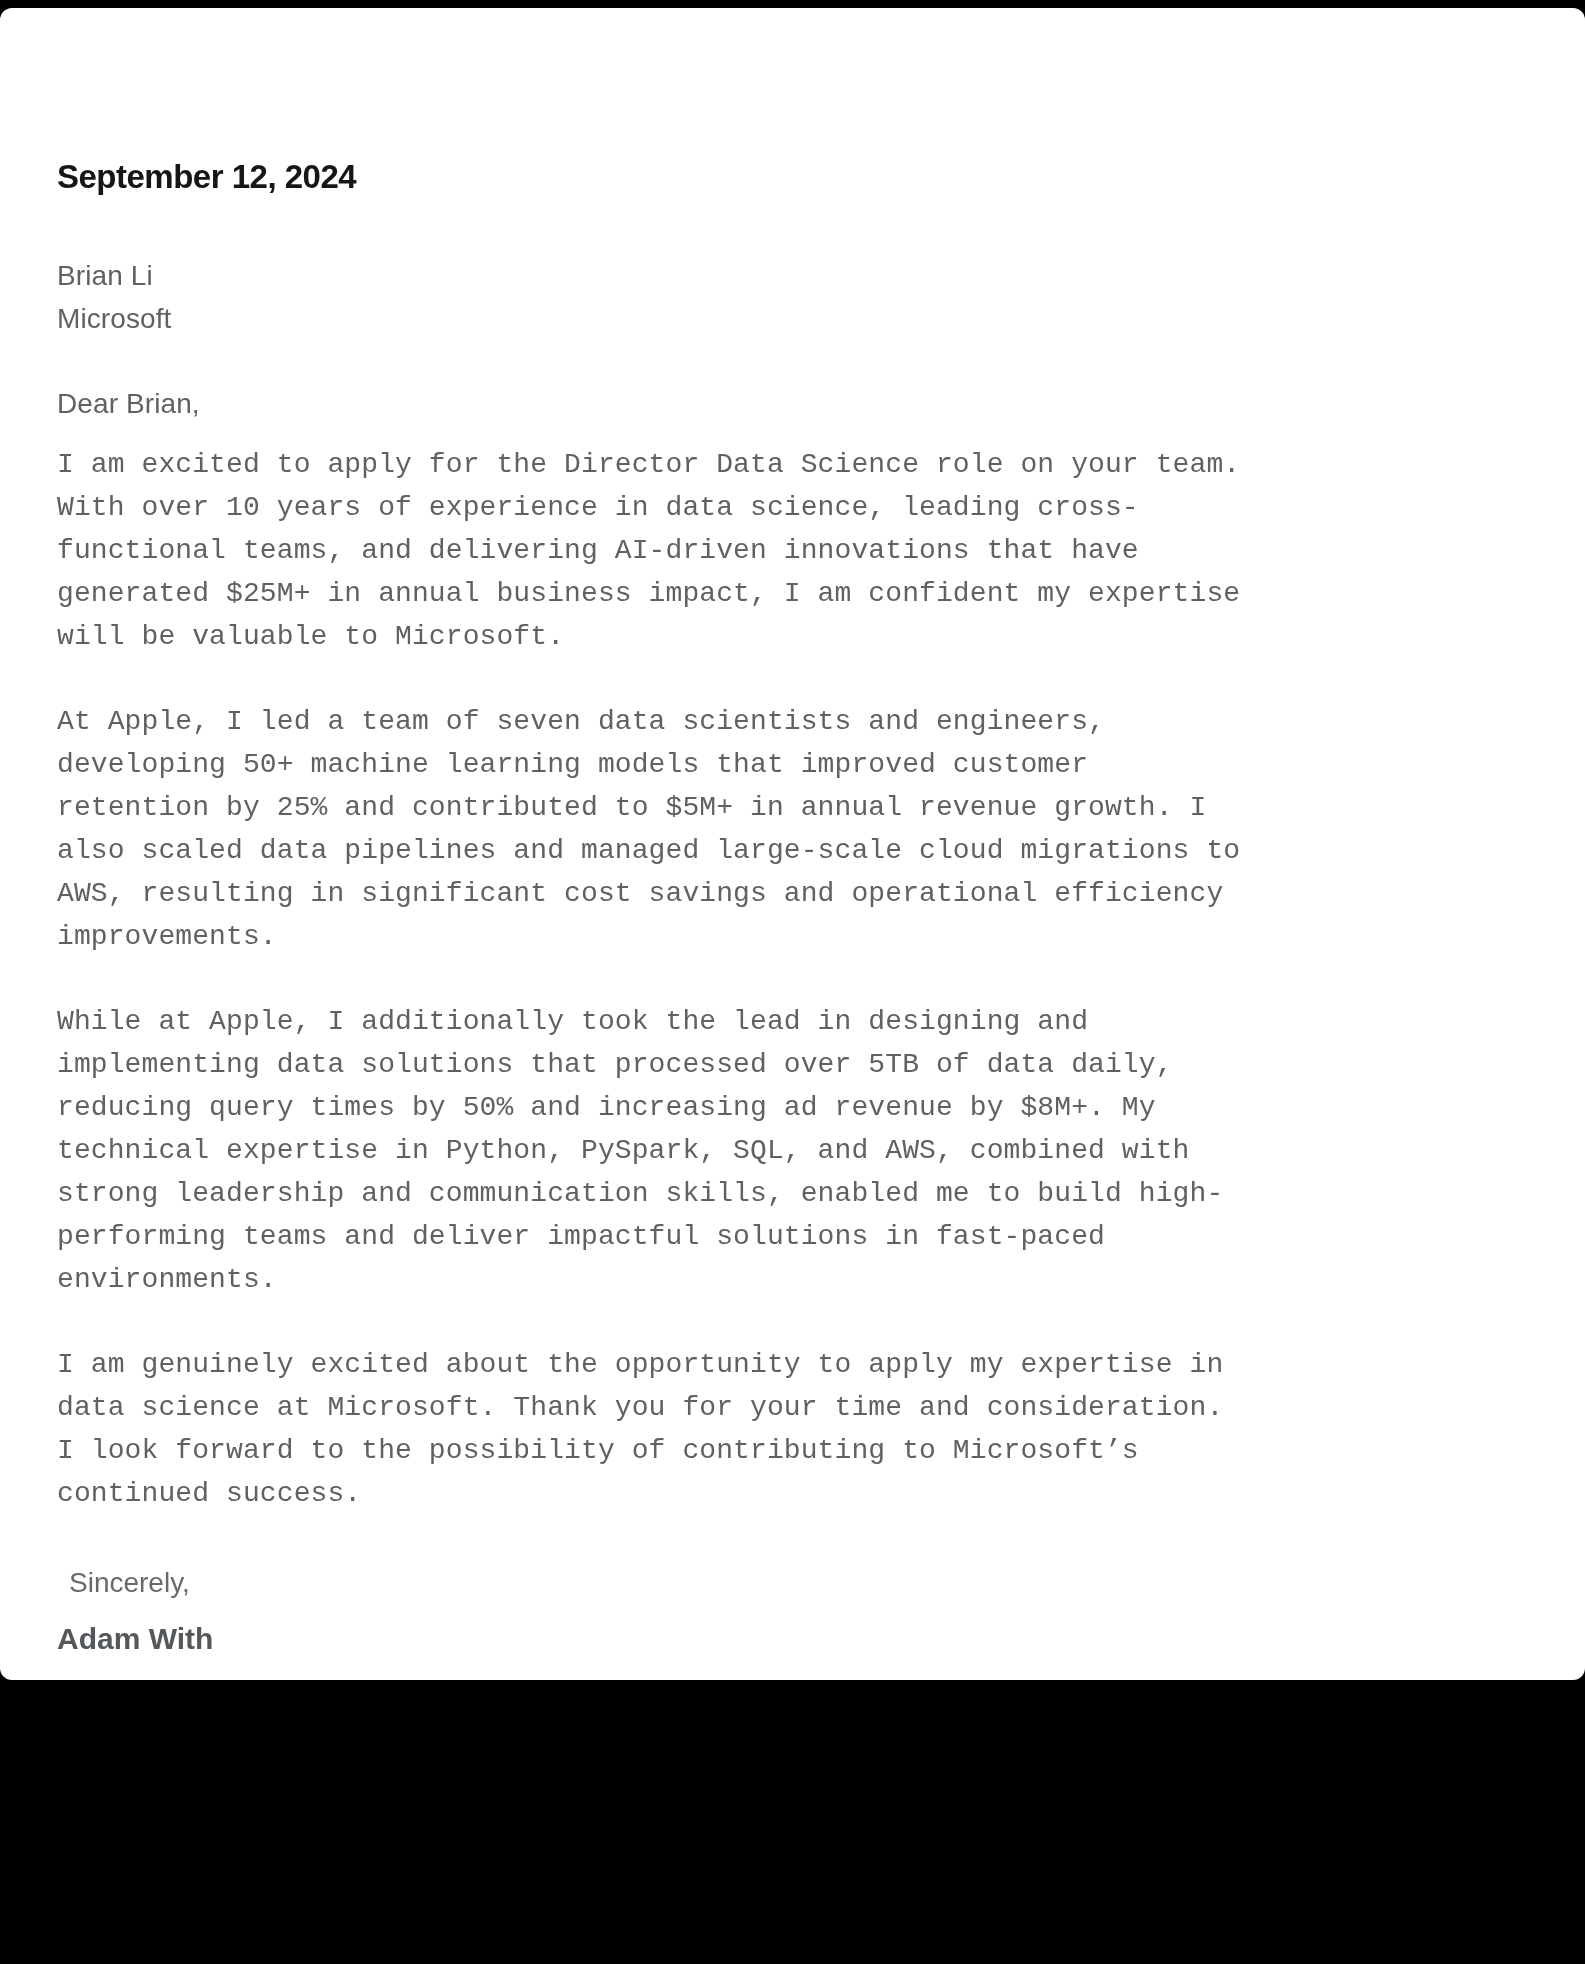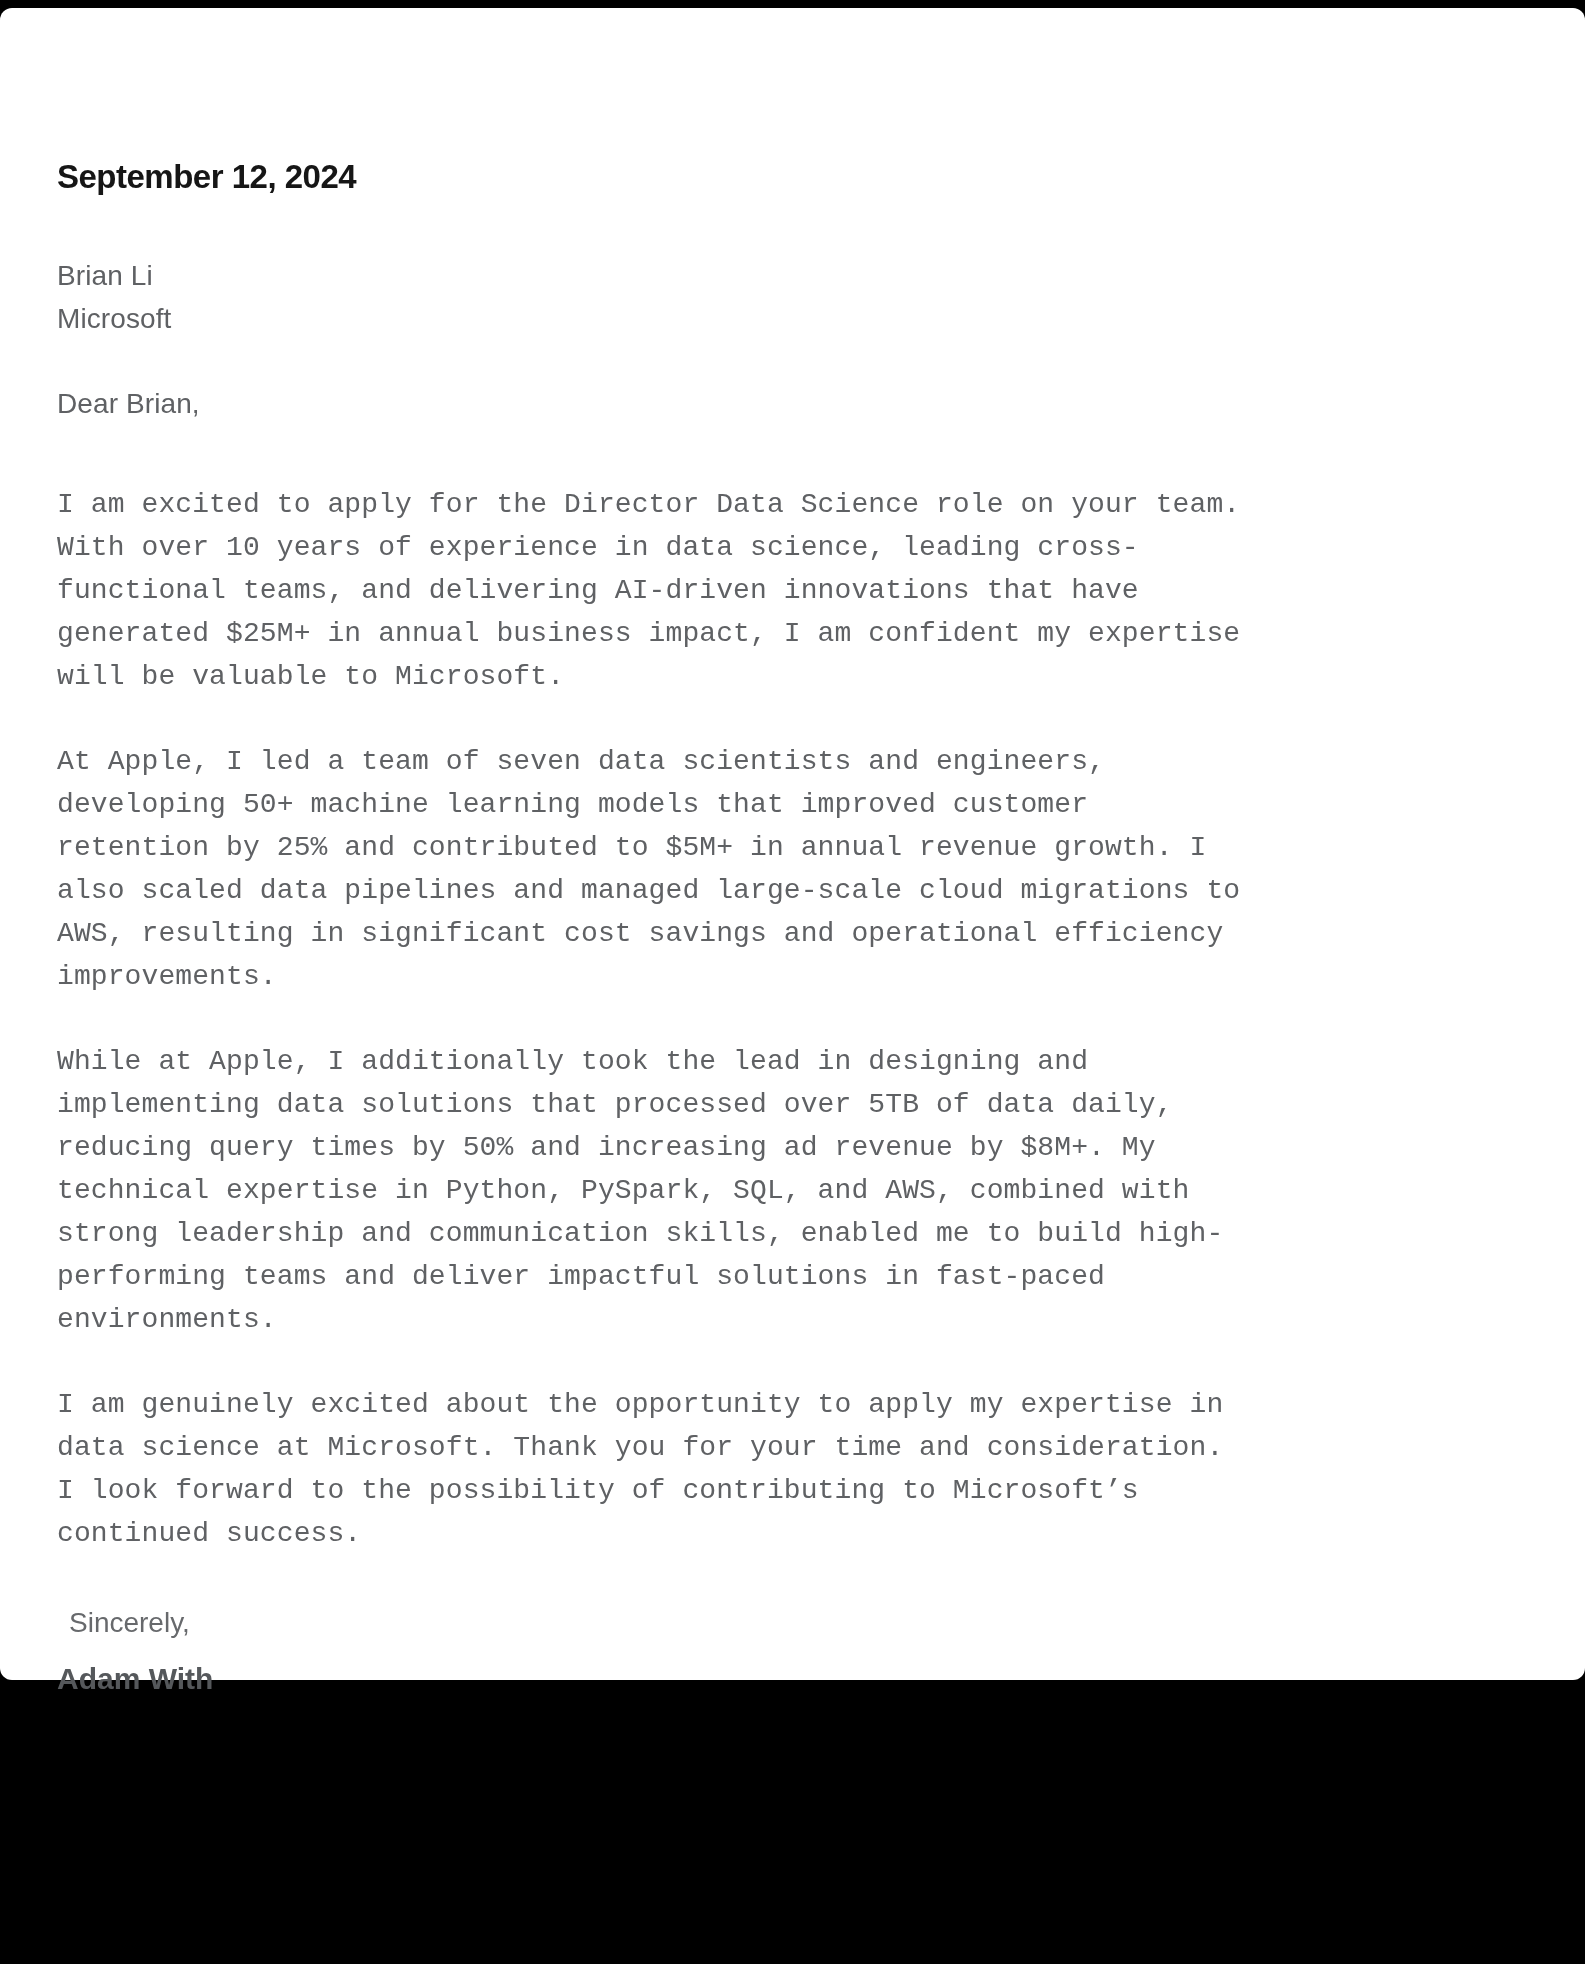--- a/index.html
+++ b/index.html
@@ -36,21 +36,21 @@
   .para {
     font-size: 28px;
     line-height: 43px;
     margin: 0;
     letter-spacing: 0.1px;
   }
   .address {
     margin: 0 0 42px 0;
   }
   .salutation {
-    margin: 0 0 58px 0;
+    margin: 0 0 18px 0;
   }
   .para {
     margin: 0 0 42px 0;
     font-family: Liberation Mono, monospace;
   }
   .closing-block {
     margin-top: 46px;
   }
   .closing {
     font-size: 28px;

